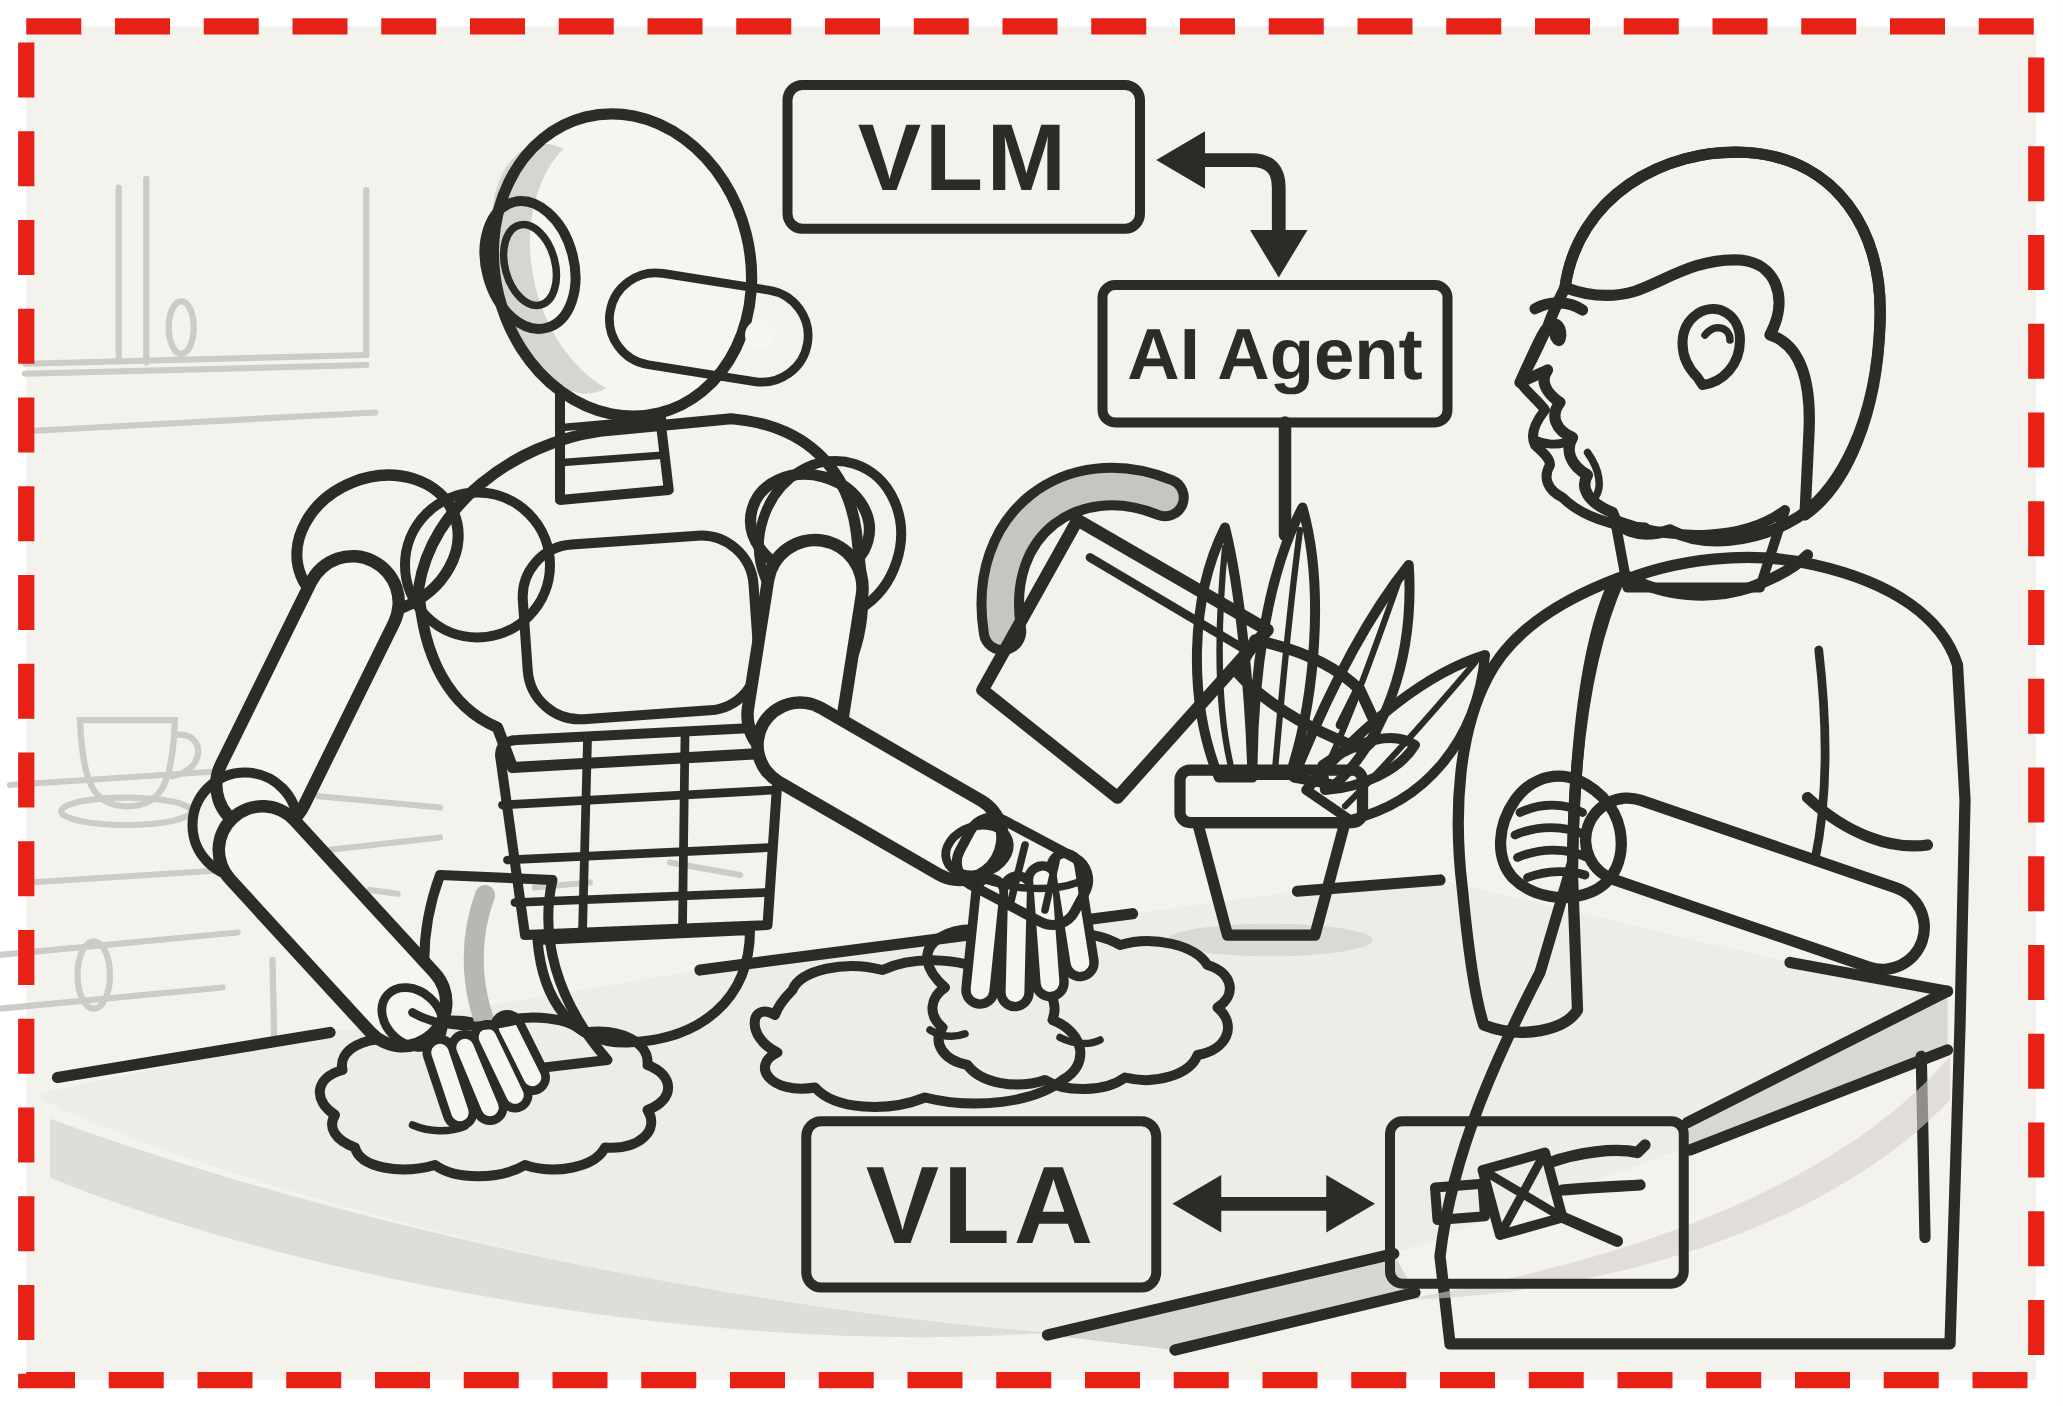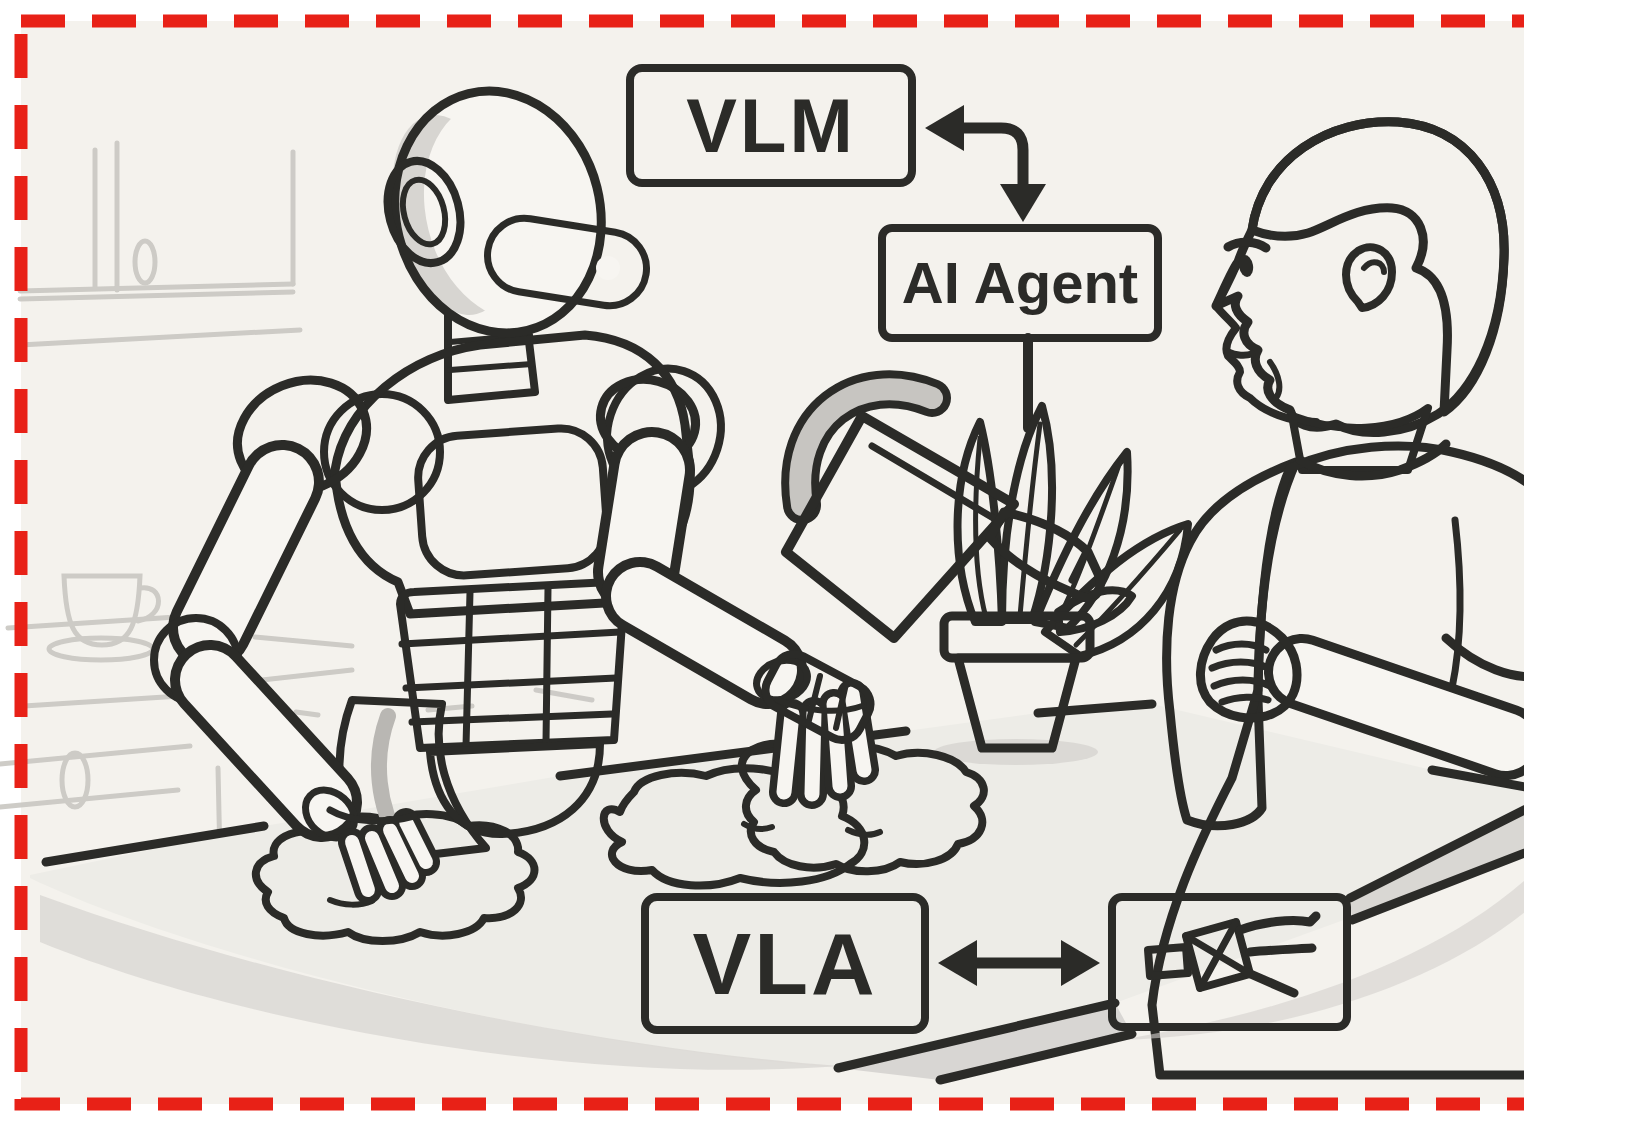--- a/index.html
+++ b/index.html
@@ -1,16 +1,16 @@
 <!DOCTYPE html>
 <html><head>
 <meta charset="utf-8">
 <style>
   html,body{margin:0;padding:0;background:#ffffff;}
-  .stage{position:relative;width:1524px;height:1125px;background:#ffffff;overflow:hidden;
+  .stage{position:relative;width:1650px;height:1125px;background:#ffffff;overflow:hidden;
          font-family:"Liberation Sans", sans-serif;}
   svg{display:block}
   .ink{stroke:#2b2b28;stroke-linecap:round;stroke-linejoin:round;fill:none;}
   .boxlabel{font-family:"Liberation Sans", sans-serif;font-weight:700;fill:#2b2b28;
             text-anchor:middle;}
   .faint{stroke:#c9c7c2;stroke-width:5;fill:none;stroke-linecap:round;opacity:.9;}
 </style>
 </head>
 <body>
 

